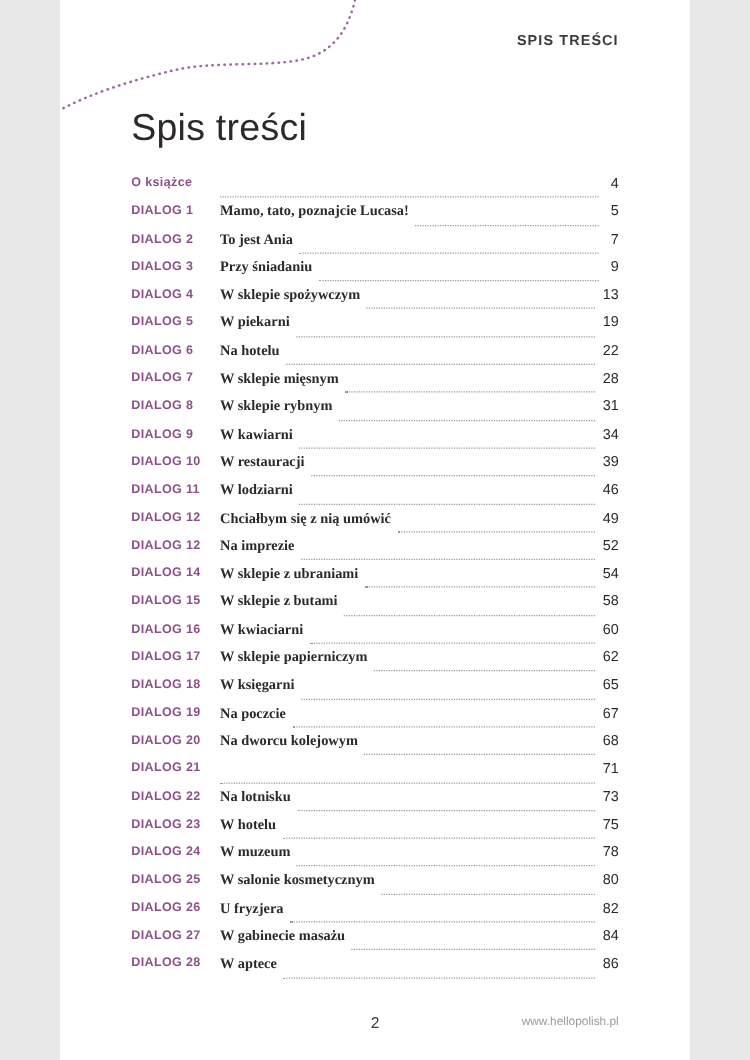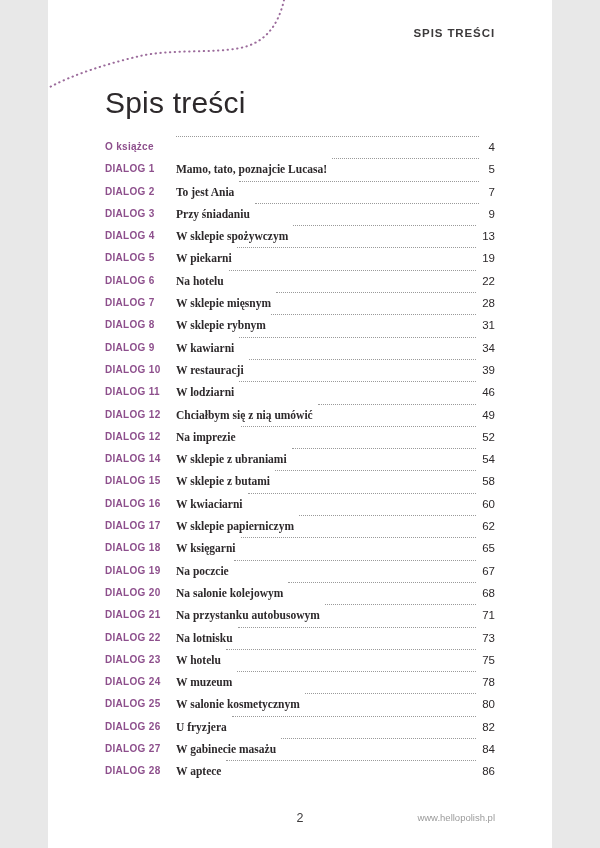--- a/index.html
+++ b/index.html
@@ -45,21 +45,21 @@
 
   .toc {
     position: absolute;
     top: 136px;
     left: 57px;
     right: 57px;
   }
 
   .toc-row {
     display: flex;
-    align-items: flex-start;
+    align-items: flex-end;
     height: 22.3px;
     line-height: 22.3px;
     cursor: pointer;
   }
 
   .toc-label {
     flex: 0 0 71px;
     font-size: 10px;
     font-weight: bold;
     letter-spacing: 0.3px;
@@ -248,27 +248,26 @@
       <span class="toc-page">65</span>
     </div>
       <div class="toc-row">
       <span class="toc-label">DIALOG 19</span>
       <span class="toc-title">Na poczcie</span>
       <span class="toc-leader"></span>
       <span class="toc-page">67</span>
     </div>
       <div class="toc-row">
       <span class="toc-label">DIALOG 20</span>
-      <span class="toc-title">Na salonie kolejowym</span>
+      <span class="toc-title">Na dworcu kolejowym</span>
       <span class="toc-leader"></span>
       <span class="toc-page">68</span>
     </div>
       <div class="toc-row">
       <span class="toc-label">DIALOG 21</span>
-      <span class="toc-title">Na przystanku autobusowym</span>
       <span class="toc-leader"></span>
       <span class="toc-page">71</span>
     </div>
       <div class="toc-row">
       <span class="toc-label">DIALOG 22</span>
       <span class="toc-title">Na lotnisku</span>
       <span class="toc-leader"></span>
       <span class="toc-page">73</span>
     </div>
       <div class="toc-row">

